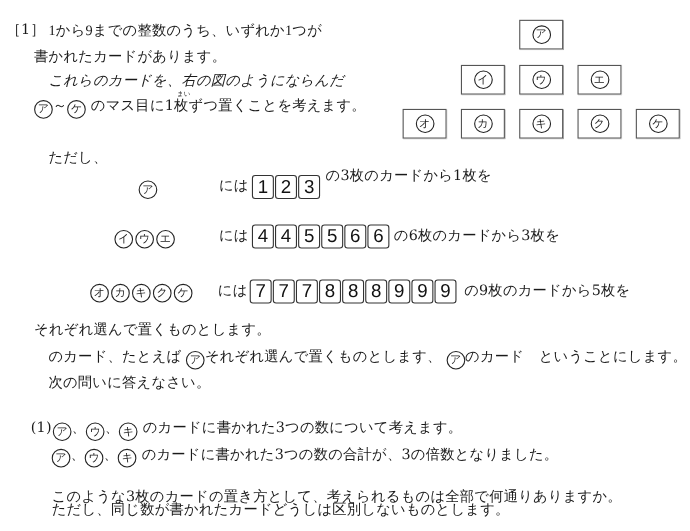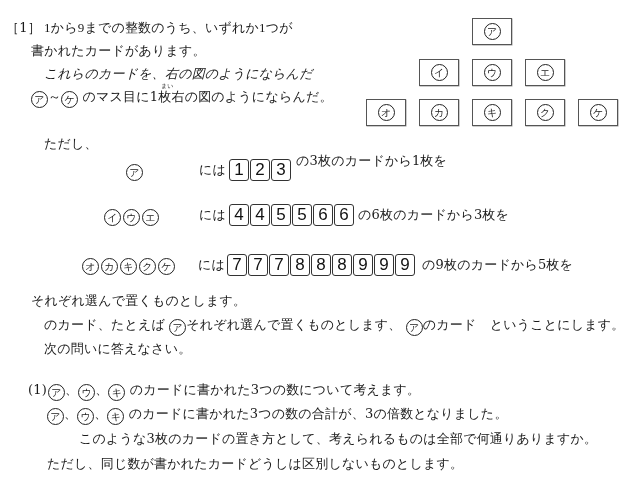--- a/index.html
+++ b/index.html
@@ -33,21 +33,21 @@
 </head>
 <body>
 
 <div class="abs txt" style="left:6px; top:20px;">［1］</div>
 <div class="abs txt" style="left:44px; top:20px;font-family:Liberation Serif, serif;">1から9までの整数のうち、いずれか1つが</div>
 <div class="abs txt" style="left:31px; top:43px;font-family:Liberation Serif, serif;">書かれたカードがあります。</div>
 <div class="abs txt" style="left:44px; top:66px;font-style:italic;">これらのカードを、右の図のようにならんだ</div>
 
 <div class="abs txt" style="left:31px; top:89px;">
   <span class="maru">ア</span><span>～</span><span class="maru">ケ</span>
-  <span>のマス目に1</span><span>枚</span><span>右の図のようにならんだ。</span>
+  <span>のマス目に1</span><span>枚</span><span>ずつ置くことを考えます。</span>
 </div>
 <div class="abs ruby" style="left:161px; top:83px;">まい</div>
 
 <div class="abs txt" style="left:44px; top:136px;">ただし、</div>
 
 <div>
   <div class="grid-box" style="left:472px; top:18px;">
       <span class="maru">ア</span>
     </div>
 
@@ -130,14 +130,14 @@
 
 <div class="abs txt" style="left:28px; top:382px;">(1)</div>
 <div class="abs txt" style="left:48px; top:382px;">
   <span class="maru">ア</span><span>、</span><span class="maru">ウ</span><span>、</span><span class="maru">キ</span>
   <span>のカードに書かれた3つの数について考えます。</span>
 </div>
 <div class="abs txt" style="left:47px; top:406px;">
   <span class="maru">ア</span><span>、</span><span class="maru">ウ</span><span>、</span><span class="maru">キ</span>
   <span>のカードに書かれた3つの数の合計が、3の倍数となりました。</span>
 </div>
-<div class="abs txt" style="left:47px; top:431px;margin-left:32px;">このような3枚のカードの置き方として、考えられるものは全部で何通りありますか。</div>
+<div class="abs txt" style="left:47px; top:444px;">このような3枚のカードの置き方として、考えられるものは全部で何通りありますか。</div>
 <div class="abs txt" style="left:47px; top:456px;">ただし、同じ数が書かれたカードどうしは区別しないものとします。</div>
 
 </body></html>

